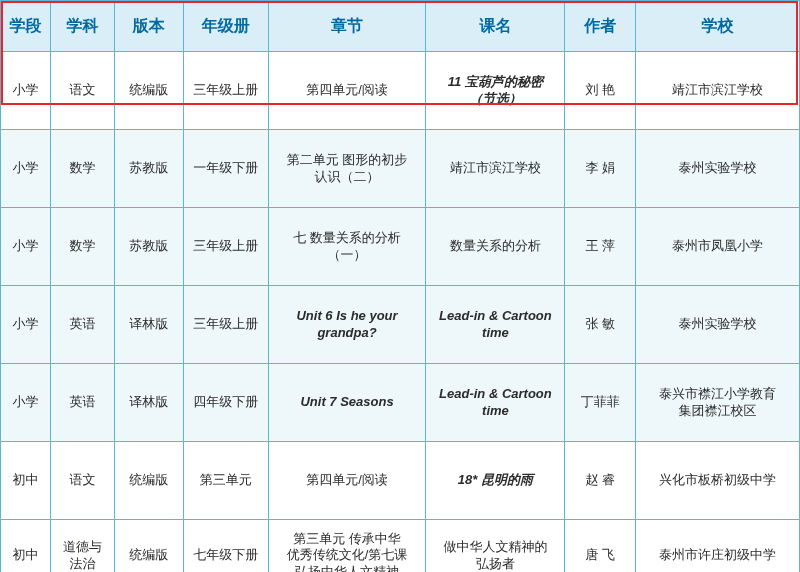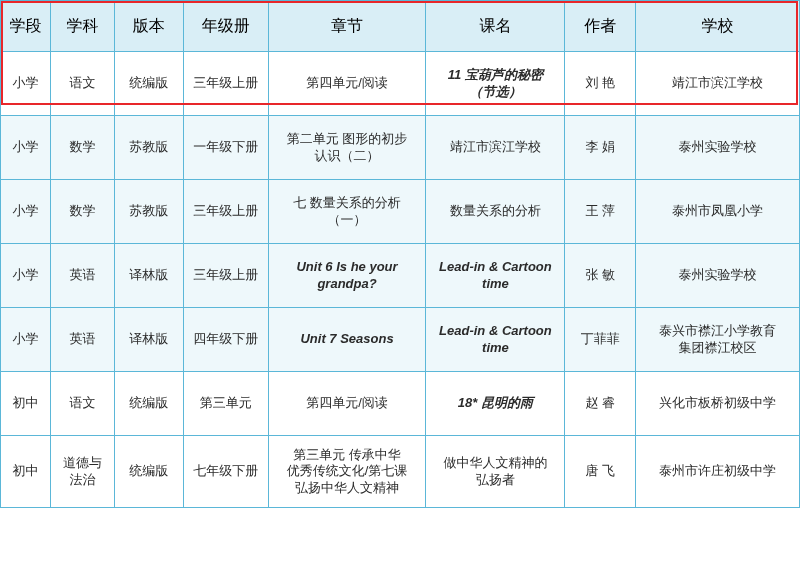--- a/index.html
+++ b/index.html
@@ -30,43 +30,43 @@
     border: 1px solid #5bb7d8;
     text-align: center;
     vertical-align: middle;
     color: #2b2b2b;
     padding: 4px 3px;
     line-height: 1.25;
     word-break: break-word;
   }
   table.data-table thead th {
     background: #d9eef6;
-    font-weight: normal;
+    font-weight: bold;
     font-size: 16px;
     height: 42px;
-    color: #000000;
+    color: #0369a1;
   }
   table.data-table tbody td {
     font-size: 13px;
     background: #ffffff;
   }
   table.data-table tbody tr.tinted td {
     background: #eef8fb;
   }
   
   col.c0 { width: 48px; }
   col.c1 { width: 62px; }
   col.c2 { width: 66px; }
   col.c3 { width: 82px; }
   col.c4 { width: 152px; }
   col.c5 { width: 134px; }
   col.c6 { width: 68px; }
   col.c7 { width: 158px; }
 
-  tbody tr { height: 64px; }
+  tbody tr { height: 78px; }
   tbody tr.tall { height: 72px; }
 
   .cell-text {
     display: block;
     white-space: pre-line;
   }
   .bold { font-weight: bold; font-style: italic; }
   
   .highlight-box {
     position: absolute;

